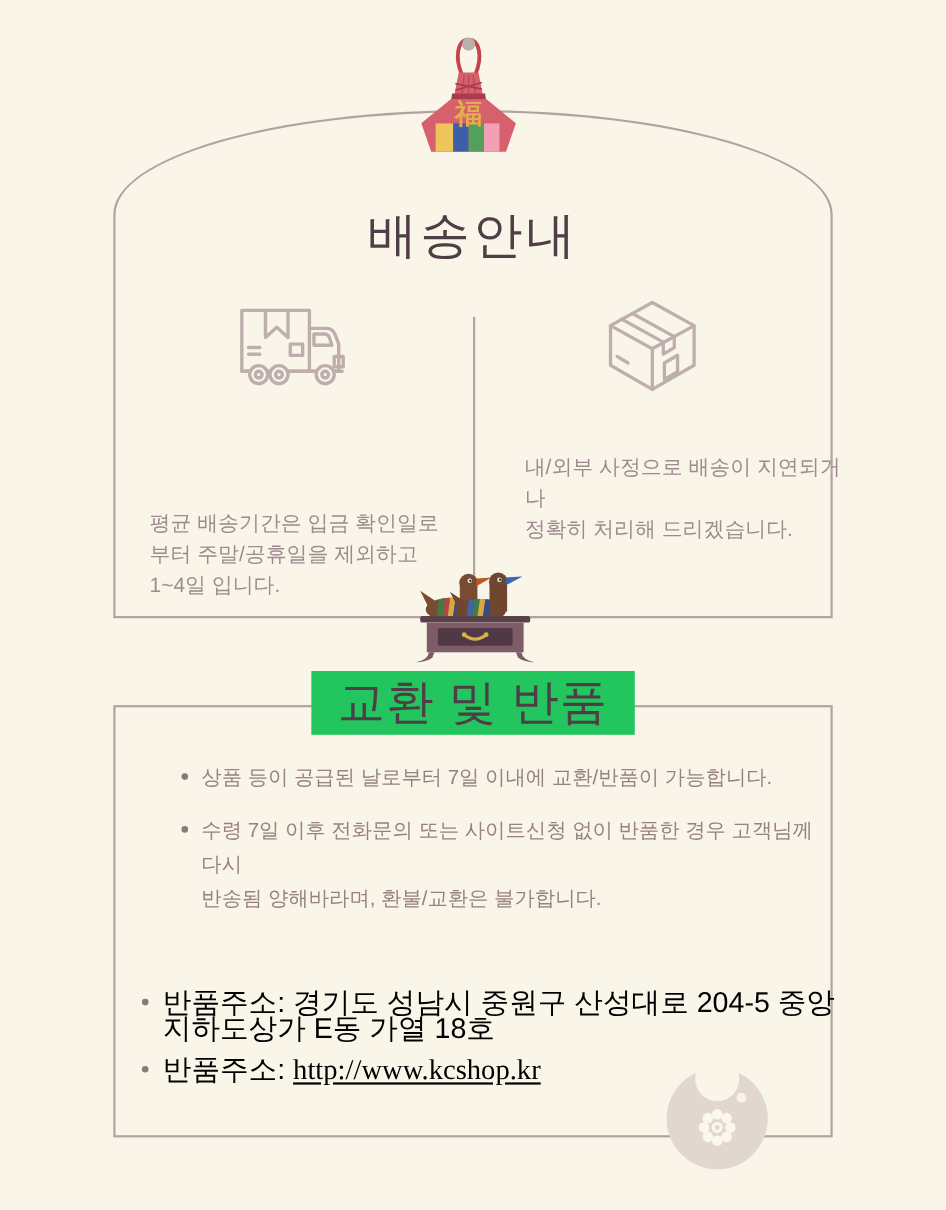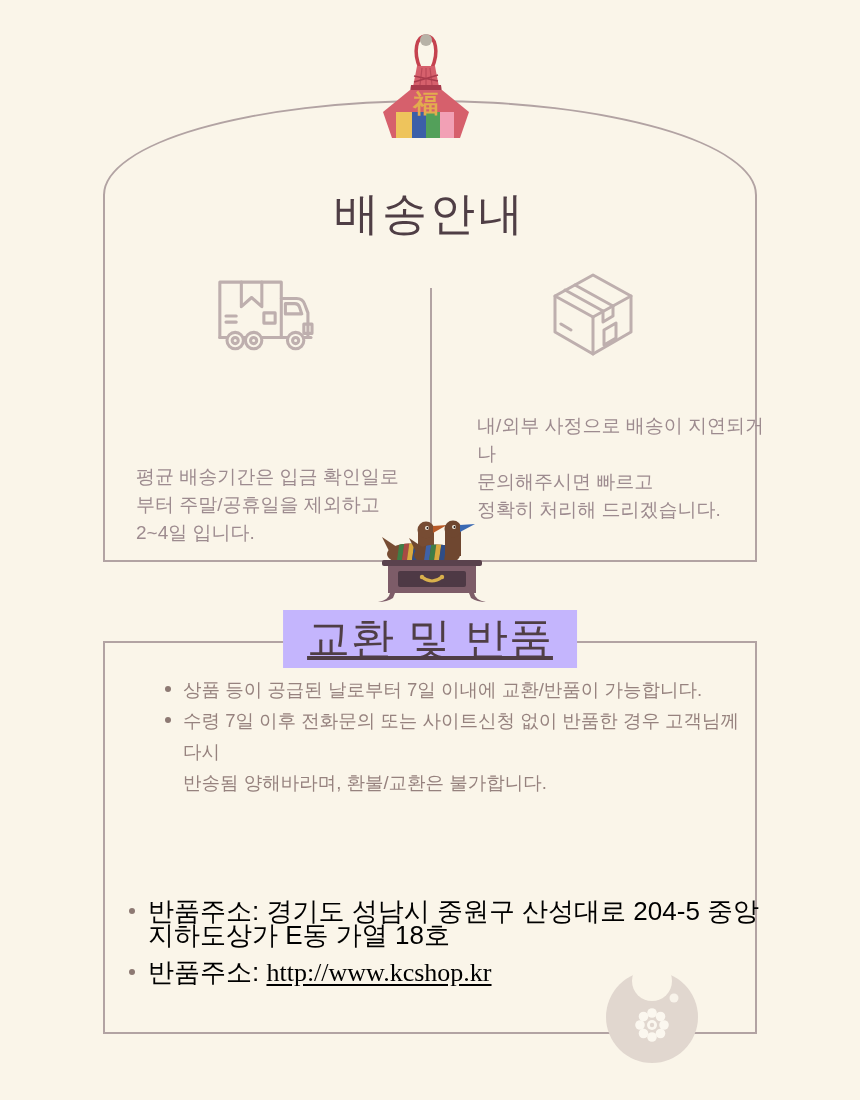--- a/index.html
+++ b/index.html
@@ -34,26 +34,26 @@
 
   .ducks { position:absolute; left:372px; top:513px; width:120px; height:92px; z-index:3; }
 
   
   .box2 {
     position:absolute; left:103px; top:641px; width:654px; height:393px;
     border:2px solid #b2a3a3; z-index:1;
   }
   .title2 {
     position:absolute; left:50%; top:639px; transform:translate(-50%,-50%);
-    background:#c4b5fd; padding:0 24px; white-space:nowrap;
-    font-size:43px; font-weight:300; letter-spacing:1px; color:#4f3e45; z-index:2;text-decoration:underline;
+    background:#22c55e; padding:0 24px; white-space:nowrap;
+    font-size:43px; font-weight:300; letter-spacing:1px; color:#4f3e45; z-index:2;
   }
   ul { list-style:none; }
   .policies { position:absolute; left:162px; top:674px; width:585px; z-index:2; }
-  .policies li { position:relative; padding-left:21px; color:#96827e; font-size:18.5px; line-height:31px; }
+  .policies li { position:relative; padding-left:21px; color:#96827e; font-size:18.5px; line-height:31px;margin-top:17px; }
   .policies li::before {
     content:""; position:absolute; left:3px; top:12px;
     width:6px; height:6px; border-radius:50%; background:#8d7973;
   }
   .policies .line { display:block; }
 
   .contact { position:absolute; left:126px; top:899px; width:640px; z-index:2; }
   .contact li { position:relative; padding-left:22px; color:#000000; font-size:26px; line-height:24px; margin-bottom:13px; }
   .contact li::before {
     content:""; position:absolute; left:3px; top:9px;
@@ -124,26 +124,25 @@
       <path d="M56 60 L68 53 L68 68 L56 75 Z"></path>
       <path d="M13 54 L23 60"></path>
     </g>
   </svg>
 
   <div class="divider"></div>
 
   <div class="col-text left">
     <span class="line">평균 배송기간은 입금 확인일로</span>
     <span class="line">부터 주말/공휴일을 제외하고</span>
-    <span class="line">2~4일 입니다.</span>
+    <span class="line">1~4일 입니다.</span>
   </div>
 
   <div class="col-text right">
     <span class="line">내/외부 사정으로 배송이 지연되거나</span>
-    <span class="line">문의해주시면 빠르고</span>
     <span class="line">정확히 처리해 드리겠습니다.</span>
   </div>
 
   <svg class="ducks" viewBox="0 0 120 92">
 
     <g>
       <polygon points="10,24 28,36 20,44" fill="#774c33"></polygon>
       <ellipse cx="38" cy="41" rx="23" ry="10.5" fill="#774c33"></ellipse>
       <clipPath id="bduck">
           <ellipse cx="38" cy="41" rx="23" ry="10.5"></ellipse>

